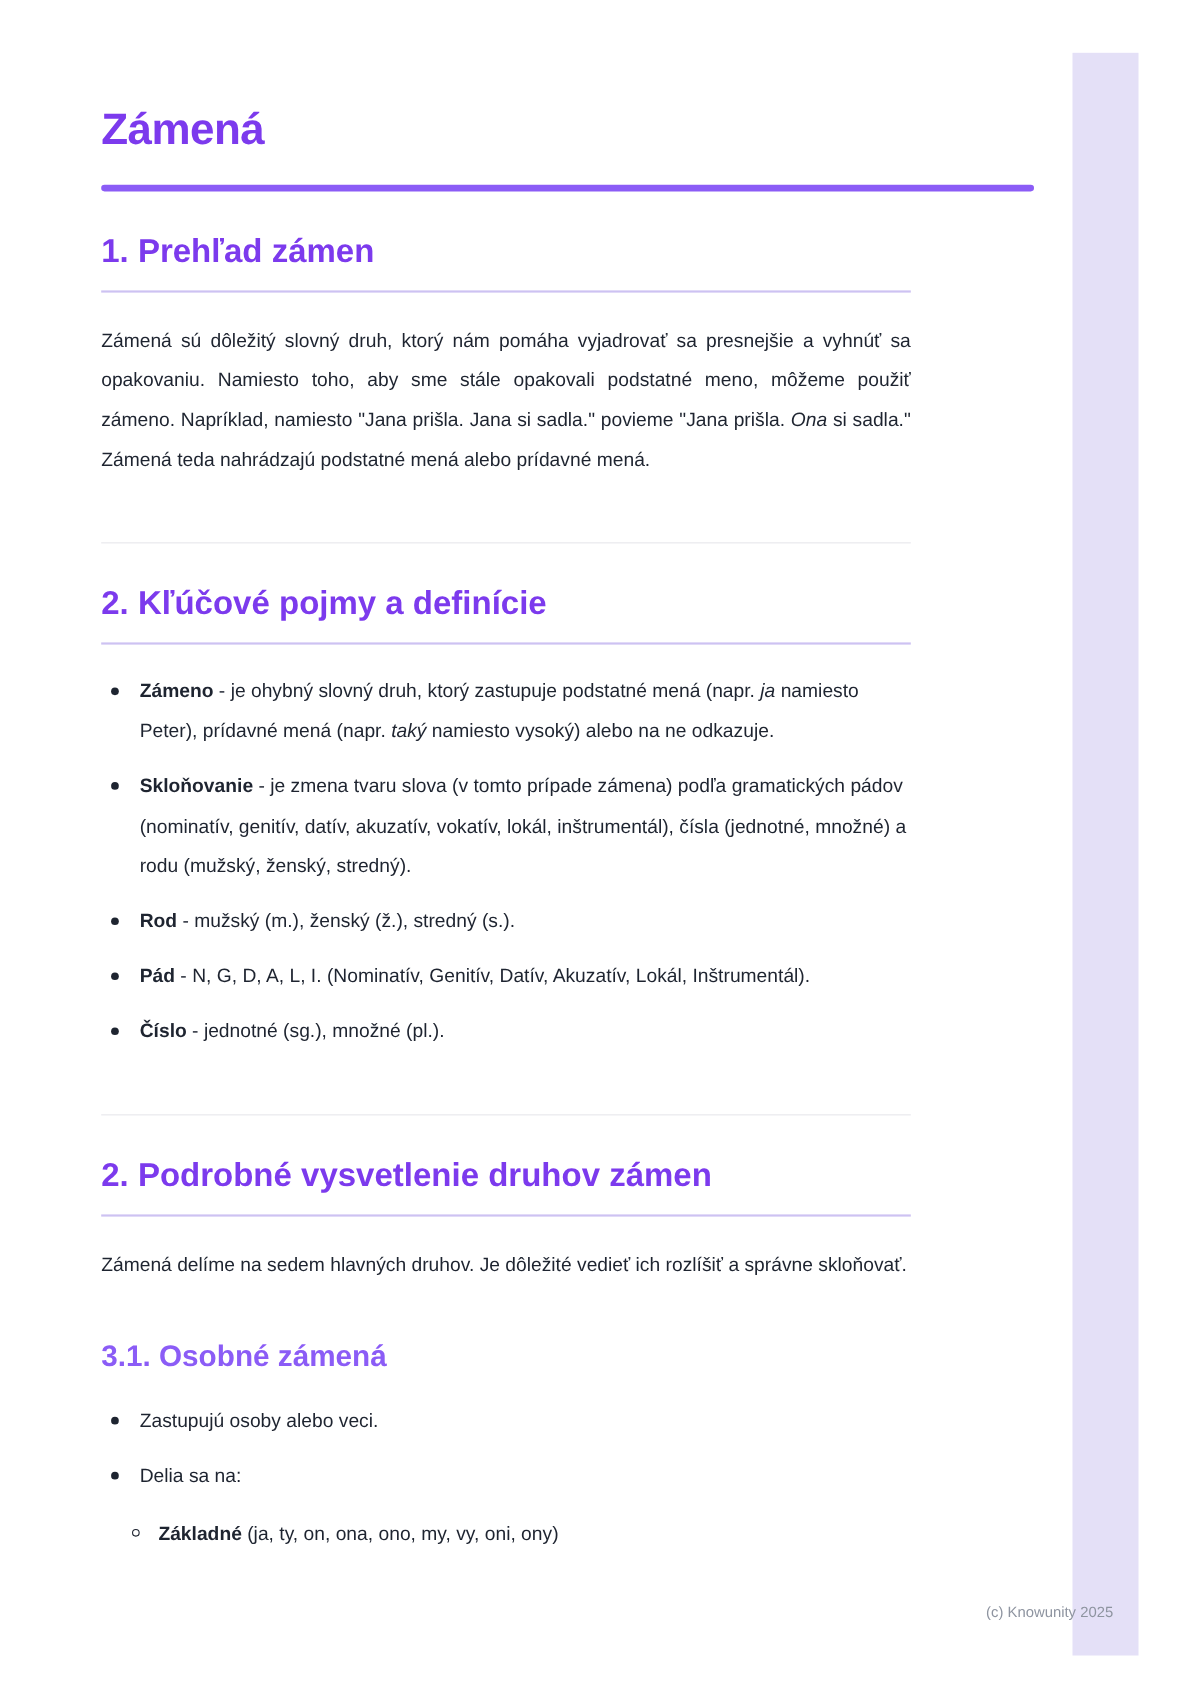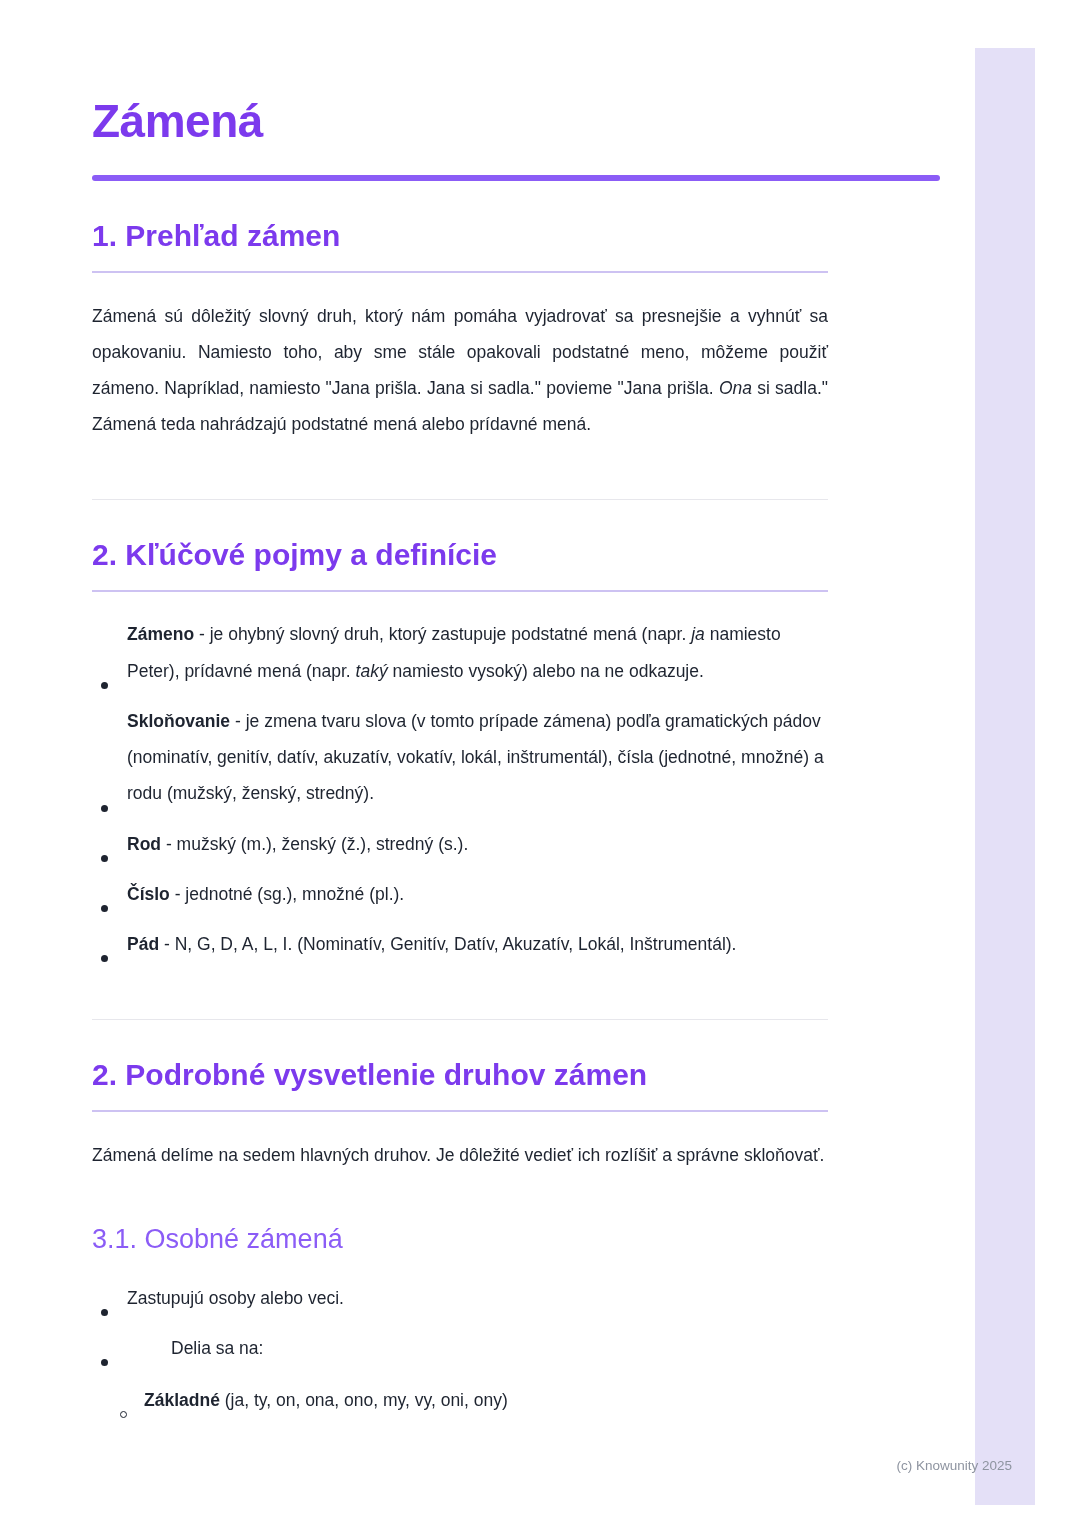--- a/index.html
+++ b/index.html
@@ -23,21 +23,21 @@
     z-index: 0;
   }
   .content {
     position: absolute;
     left: 92px;
     top: 0;
     width: 736px;
     z-index: 1;
   }
   h1.doc-title {
-    font-size: 46px;
+    font-size: 40px;
     line-height: 1.1;
     font-weight: 700;
     color: #7c3aed;
     margin: 96px 0 0 0;
     letter-spacing: -0.5px;
   }
   .title-rule {
     width: 848px;
     height: 6px;
     background: #8b5cf6;
@@ -49,21 +49,21 @@
     line-height: 1.2;
     font-weight: 700;
     color: #7c3aed;
     margin: 37px 0 0 0;
     padding-bottom: 17px;
     border-bottom: 2px solid #cdc2f2;
   }
   h3.sub-heading {
     font-size: 27px;
     line-height: 1.2;
-    font-weight: 400;
+    font-weight: 700;
     color: #8b5cf6;
     margin: 50px 0 4px 0;
   }
   p.body-text {
     font-size: 17.5px;
     line-height: 2.07;
     margin: 25px 0 0 0;
     color: #1e2430;
   }
   .justified { text-align: justify; }
@@ -71,21 +71,21 @@
   .i { font-style: italic; }
   hr.divider {
     border: none;
     border-top: 1px solid #e7e7ec;
     margin: 57px 0 0 0;
     width: 100%;
   }
   .bullet-list { margin-top: 24px; }
   .bullet {
     display: flex;
-    align-items: flex-end;
+    align-items: flex-start;
     margin: 0 0 14px 0;
     padding-left: 9px;
   }
   .bullet .dot {
     flex: none;
     width: 7px;
     height: 7px;
     border-radius: 50%;
     background: #1e2430;
     margin: 15px 19px 0 0;
@@ -146,47 +146,47 @@
         <span class="li-text"><span class="b">Skloňovanie</span><span> - je zmena tvaru slova (v tomto prípade zámena) podľa gramatických pádov (nominatív, genitív, datív, akuzatív, vokatív, lokál, inštrumentál), čísla (jednotné, množné) a rodu (mužský, ženský, stredný).</span></span>
       </div>
 
       <div class="bullet">
         <span class="dot"></span>
         <span class="li-text"><span class="b">Rod</span><span> - mužský (m.), ženský (ž.), stredný (s.).</span></span>
       </div>
 
       <div class="bullet">
         <span class="dot"></span>
+        <span class="li-text"><span class="b">Pád</span><span> - N, G, D, A, L, I. (Nominatív, Genitív, Datív, Akuzatív, Lokál, Inštrumentál).</span></span>
+      </div>
+
+      <div class="bullet">
+        <span class="dot"></span>
         <span class="li-text"><span class="b">Číslo</span><span> - jednotné (sg.), množné (pl.).</span></span>
-      </div>
-
-      <div class="bullet">
-        <span class="dot"></span>
-        <span class="li-text"><span class="b">Pád</span><span> - N, G, D, A, L, I. (Nominatív, Genitív, Datív, Akuzatív, Lokál, Inštrumentál).</span></span>
       </div>
 
     </div>
   </section>
 
   <hr class="divider">
 
   <section>
     <h2 class="sec-heading">2. Podrobné vysvetlenie druhov zámen</h2>
     <p class="body-text justified">Zámená delíme na sedem hlavných druhov. Je dôležité vedieť ich rozlíšiť a správne skloňovať.</p>
 
     <h3 class="sub-heading">3.1. Osobné zámená</h3>
 
     <div class="bullet-list">
 
       <div class="bullet">
         <span class="dot"></span>
         <span class="li-text">Zastupujú osoby alebo veci.</span>
       </div>
 
-      <div class="bullet" style="margin-bottom:0;gap:44px;">
+      <div class="bullet" style="margin-bottom:0;">
         <span class="dot"></span>
         <span class="li-text">Delia sa na:</span>
       </div>
 
       <div class="sub-list">
         <div class="bullet">
           <span class="circle"></span>
           <span class="li-text"><span class="b">Základné</span><span> (ja, ty, on, ona, ono, my, vy, oni, ony)</span></span>
         </div>
       </div>

